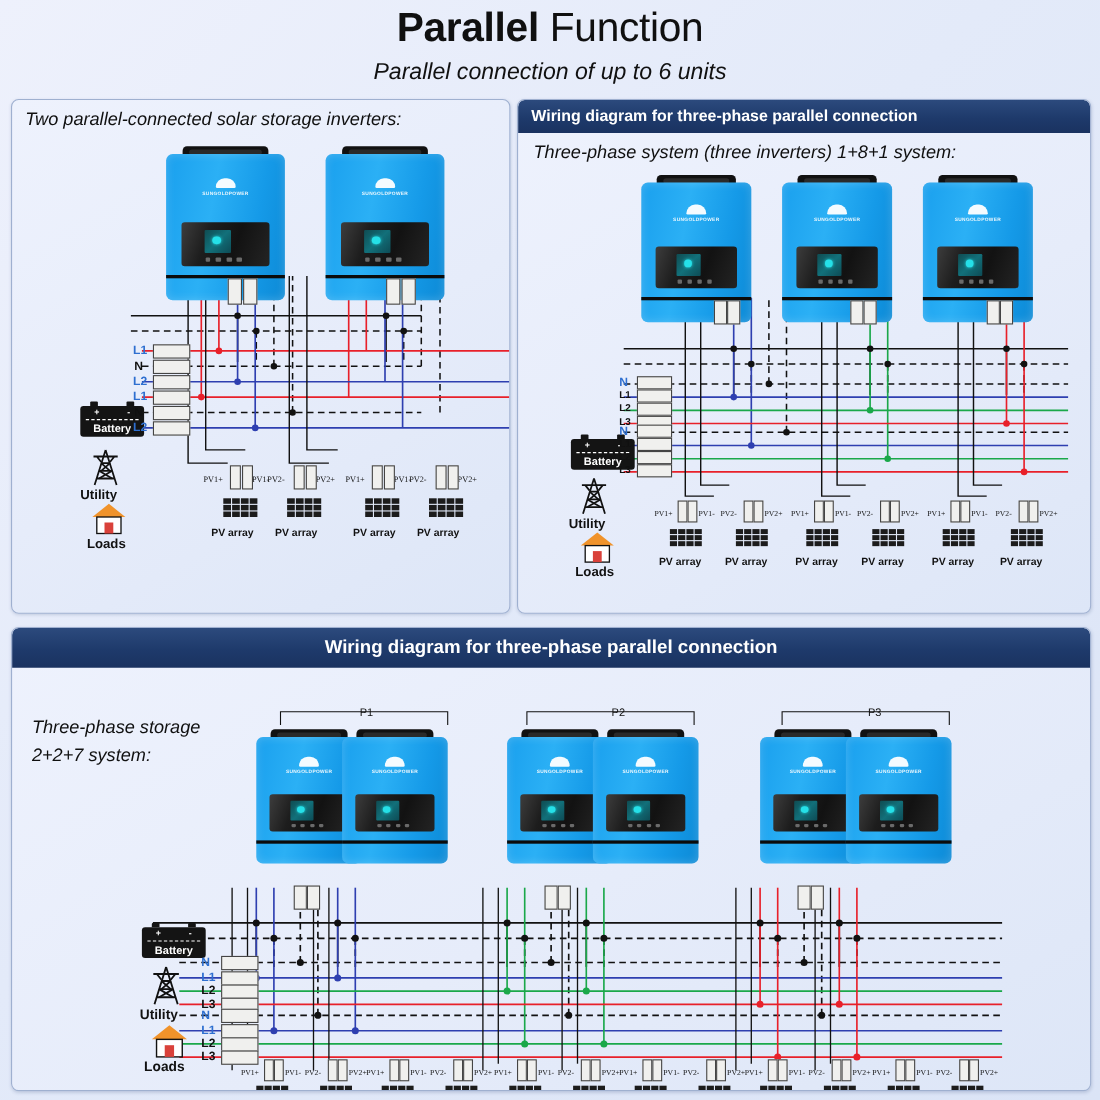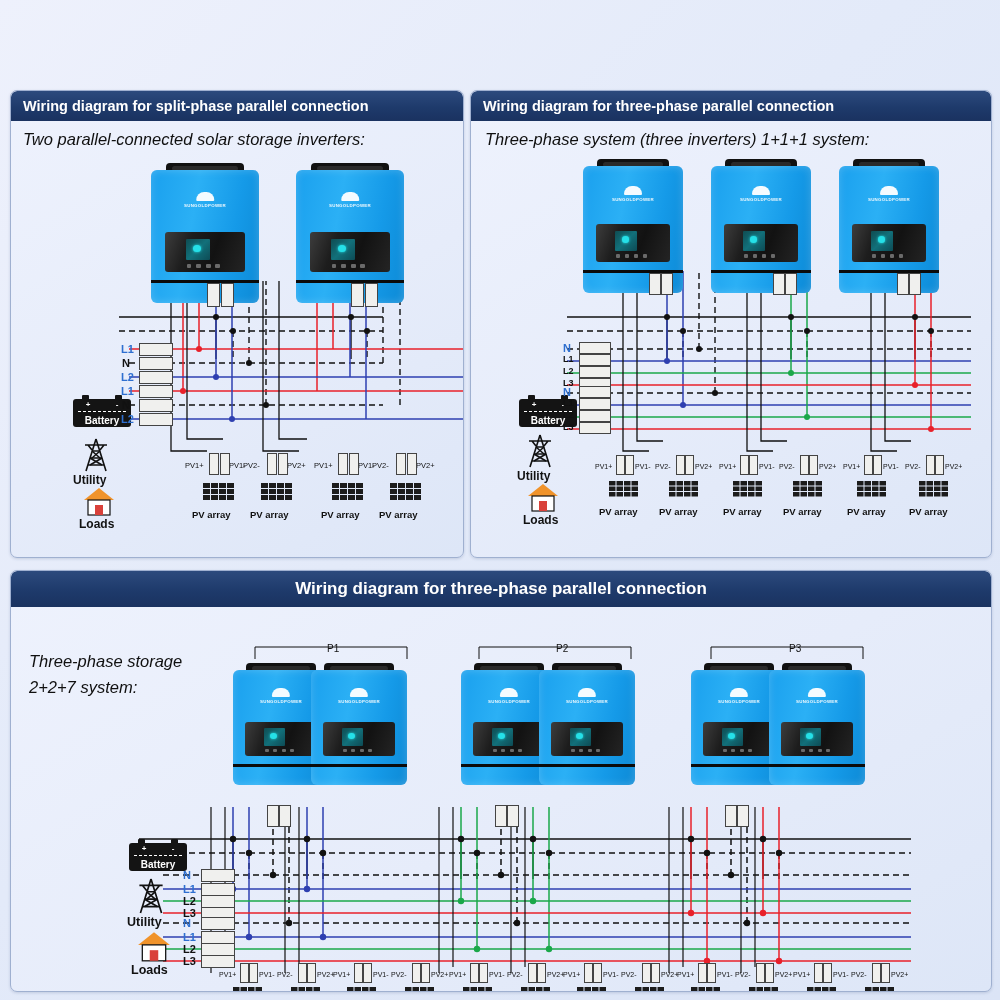--- a/index.html
+++ b/index.html
@@ -109,33 +109,36 @@
   .battery .dash{position:absolute;top:12px;left:8%;right:8%;border-top:1.5px dashed #fff;}
   .battery .lbl{font-size:10px;padding-bottom:1px;}
 
   .tower,.house{position:absolute;}
   .lbl-sm{position:absolute;font-weight:bold;font-size:11px;color:#111;}
 
   .term{position:absolute;background:#f0f0ee;border:1px solid #444;}
 
   .pv-panel{position:absolute;}
   .pv-cap{position:absolute;font-weight:bold;font-size:9.5px;color:#111;white-space:nowrap;}
-  .pv-term{position:absolute;font-size:7.5px;color:#111;white-space:nowrap;}
+  .pv-term{position:absolute;font-size:7.5px;color:#111;white-space:nowrap;font-family:Liberation Serif, serif;}
   .grp-lbl{position:absolute;font-size:10px;color:#111;}
 
   svg{display:block;overflow:visible;}
 </style>
 </head>
 <body>
 
 <div class="page">
 
+  <div class="title">
+    <b>Parallel</b><span class="reg"> Function</span>
+  </div>
+  <div class="subtitle">Parallel connection of up to 6 units</div>
 
   <div class="panel" style="left:10px;top:90px;width:452px;height:466px;">
-    <div class="panel-head left-al" style="height:30px;">Wiring diagram for split-phase parallel connection</div>
     <div class="panel-body">
       <div class="caption" style="left:12px;top:8px;">Two parallel-connected solar storage inverters:</div>
 
       <svg width="452" height="436" viewBox="0 0 452 436">
         <g stroke="#111" stroke-width="1.4" fill="none">
 
           <path d="M108 196 H372"></path>
           <path d="M205 196 V238"></path>
             <path d="M340 196 V238"></path>
         </g>
@@ -370,21 +373,21 @@
             </g>
         </svg>
         <div class="pv-cap" style="left:368px;top:388px;">PV array</div>
       </div>
     </div>
   </div>
 
   <div class="panel" style="left:470px;top:90px;width:520px;height:466px;">
     <div class="panel-head left-al" style="height:30px;">Wiring diagram for three-phase parallel connection</div>
     <div class="panel-body">
-      <div class="caption" style="left:14px;top:8px;">Three-phase system (three inverters) 1+1+1 system:</div>
+      <div class="caption" style="left:14px;top:8px;">Three-phase system (three inverters) 1+8+1 system:</div>
 
       <svg width="520" height="436" viewBox="0 0 520 436">
         <g stroke="#111" stroke-width="1.4" fill="none">
           <path d="M96 196 H500"></path>
           <path d="M196 196 V238"></path>
             <path d="M320 196 V238"></path>
             <path d="M444 196 V238"></path>
         </g>
         <g stroke="#111" stroke-width="1.4" fill="none" stroke-dasharray="6 4">
           <path d="M96 210 H500"></path>

